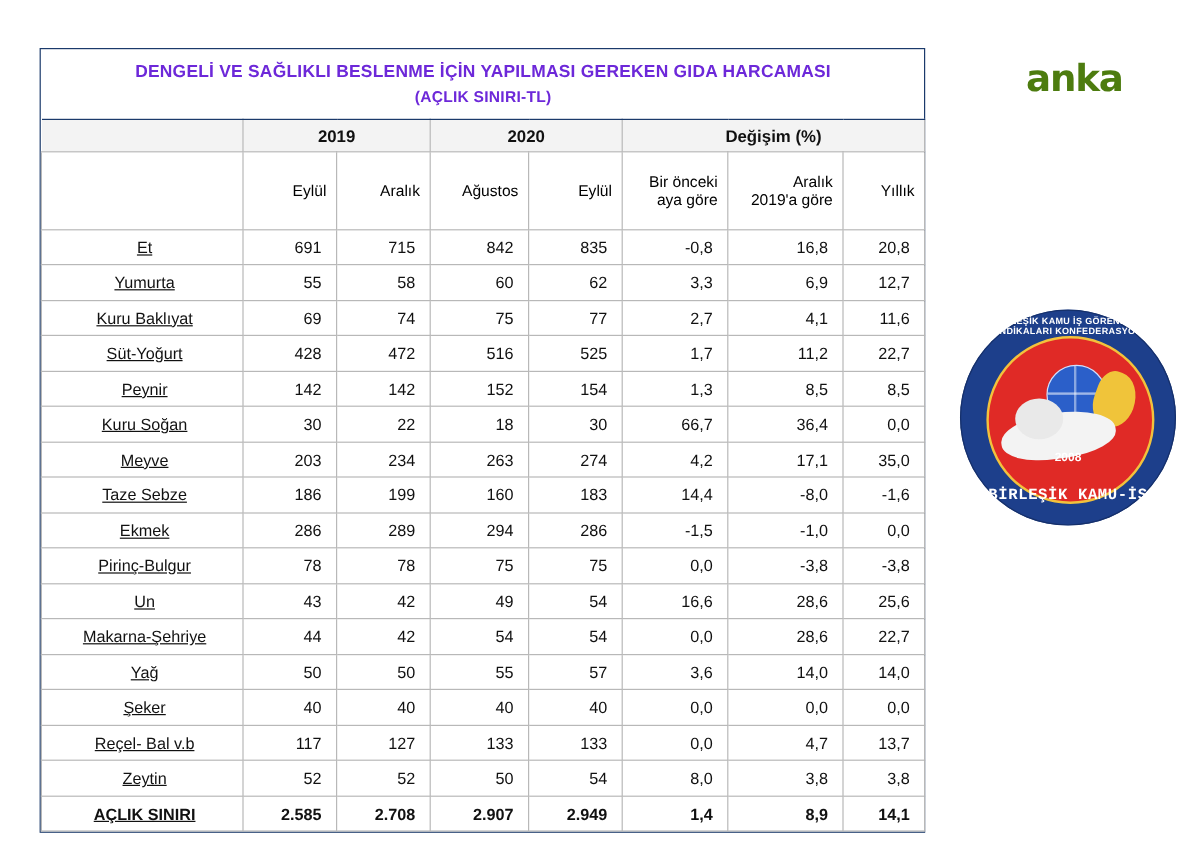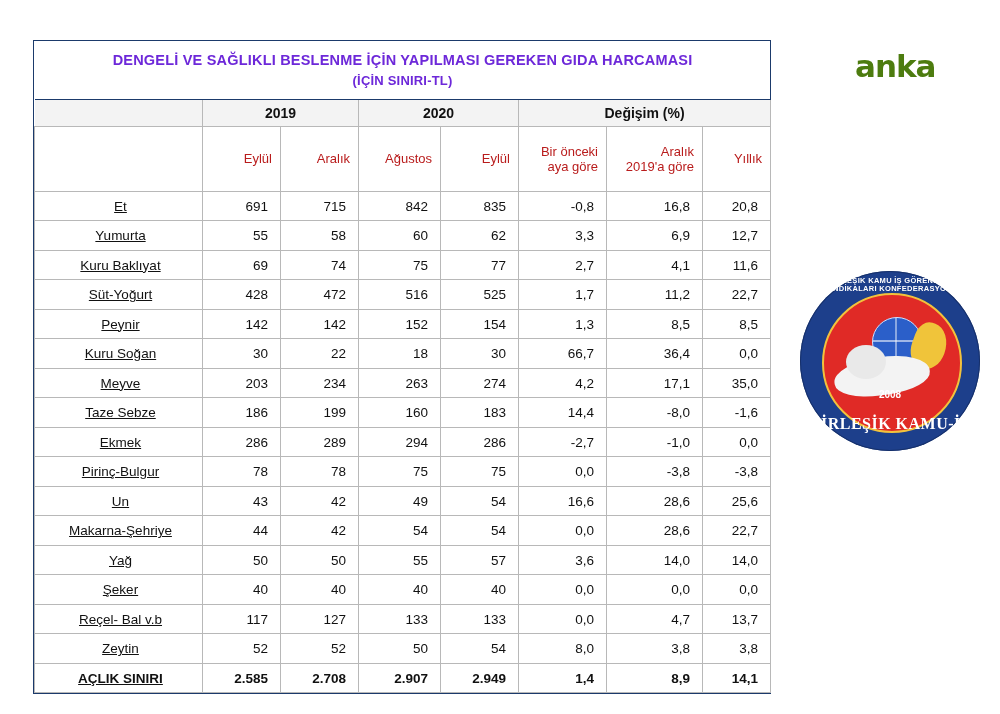--- a/index.html
+++ b/index.html
@@ -71,21 +71,21 @@
     border-left: none !important;
     border-top: none !important;
   }
 
   .col-head {
     text-align: center;
     font-size: 13px;
     height: 56px;
     padding: 4px 8px !important;
     vertical-align: top;
-    color: #b91c1c;
+    color: #000000;
   }
   .col-head.right { text-align: right; }
   .col-head .l2 { display: block; }
 
   .rowname {
     text-align: center;
     padding: 3px 6px 3px 10px !important;
     font-size: 13.5px;
     white-space: nowrap;
     text-decoration: underline;
@@ -115,21 +115,21 @@
     font-size: 31px;
     font-weight: bold;
     color: #4d7c0f;
     letter-spacing: -1px;
   }
 
   
   #emblem {
     position: absolute;
     left: 800px;
-    top: 271px;
+    top: 258px;
     width: 180px;
     height: 180px;
   }
   #emblem .ring-outer {
     position: absolute;
     inset: 0;
     border-radius: 50%;
     background: #1d3f8b;
     box-shadow: 0 0 0 1px #16306a inset;
   }
@@ -194,25 +194,25 @@
     font-size: 10px;
     font-weight: bold;
     color: #ffffff;
     font-family: "Liberation Sans", sans-serif;
   }
   #emblem .name-bottom {
     position: absolute;
     left: 0; right: 0;
     bottom: 18px;
     text-align: center;
-    font-size: 16px;
+    font-size: 13px;
     font-weight: bold;
     color: #ffffff;
     letter-spacing: 0.5px;
-    font-family: Liberation Serif, serif;
+    font-family: Liberation Mono, monospace;
   }
   #emblem .name-top {
     position: absolute;
     left: 0; right: 0;
     top: 6px;
     text-align: center;
     font-size: 7.5px;
     font-weight: bold;
     color: #ffffff;
     letter-spacing: 0.3px;
@@ -232,21 +232,21 @@
       <col style="width:82px">
       <col style="width:78px">
       <col style="width:88px">
       <col style="width:96px">
       <col style="width:68px">
     </colgroup>
     <thead>
       <tr>
         <td class="title-cell" colspan="8">
           <span>DENGELİ VE SAĞLIKLI BESLENME İÇİN YAPILMASI GEREKEN GIDA HARCAMASI</span>
-          <span class="sub">(İÇİN SINIRI-TL)</span>
+          <span class="sub">(AÇLIK SINIRI-TL)</span>
         </td>
       </tr>
       <tr>
         <td class="grp-blank"></td>
         <td class="grp-head sep-left" colspan="2">2019</td>
         <td class="grp-head sep-left" colspan="2">2020</td>
         <td class="grp-head sep-left" colspan="3">Değişim (%)</td>
       </tr>
       <tr>
         <td class="col-head"></td>
@@ -355,21 +355,21 @@
           <td class="num">14,4</td>
           <td class="num sep-left">-8,0</td>
           <td class="num">-1,6</td>
         </tr>
         <tr class="body-row">
           <td class="rowname">Ekmek</td>
           <td class="num">286</td>
           <td class="num sep-left">289</td>
           <td class="num">294</td>
           <td class="num sep-left">286</td>
-          <td class="num">-2,7</td>
+          <td class="num">-1,5</td>
           <td class="num sep-left">-1,0</td>
           <td class="num">0,0</td>
         </tr>
         <tr class="body-row">
           <td class="rowname">Pirinç-Bulgur</td>
           <td class="num">78</td>
           <td class="num sep-left">78</td>
           <td class="num">75</td>
           <td class="num sep-left">75</td>
           <td class="num">0,0</td>

